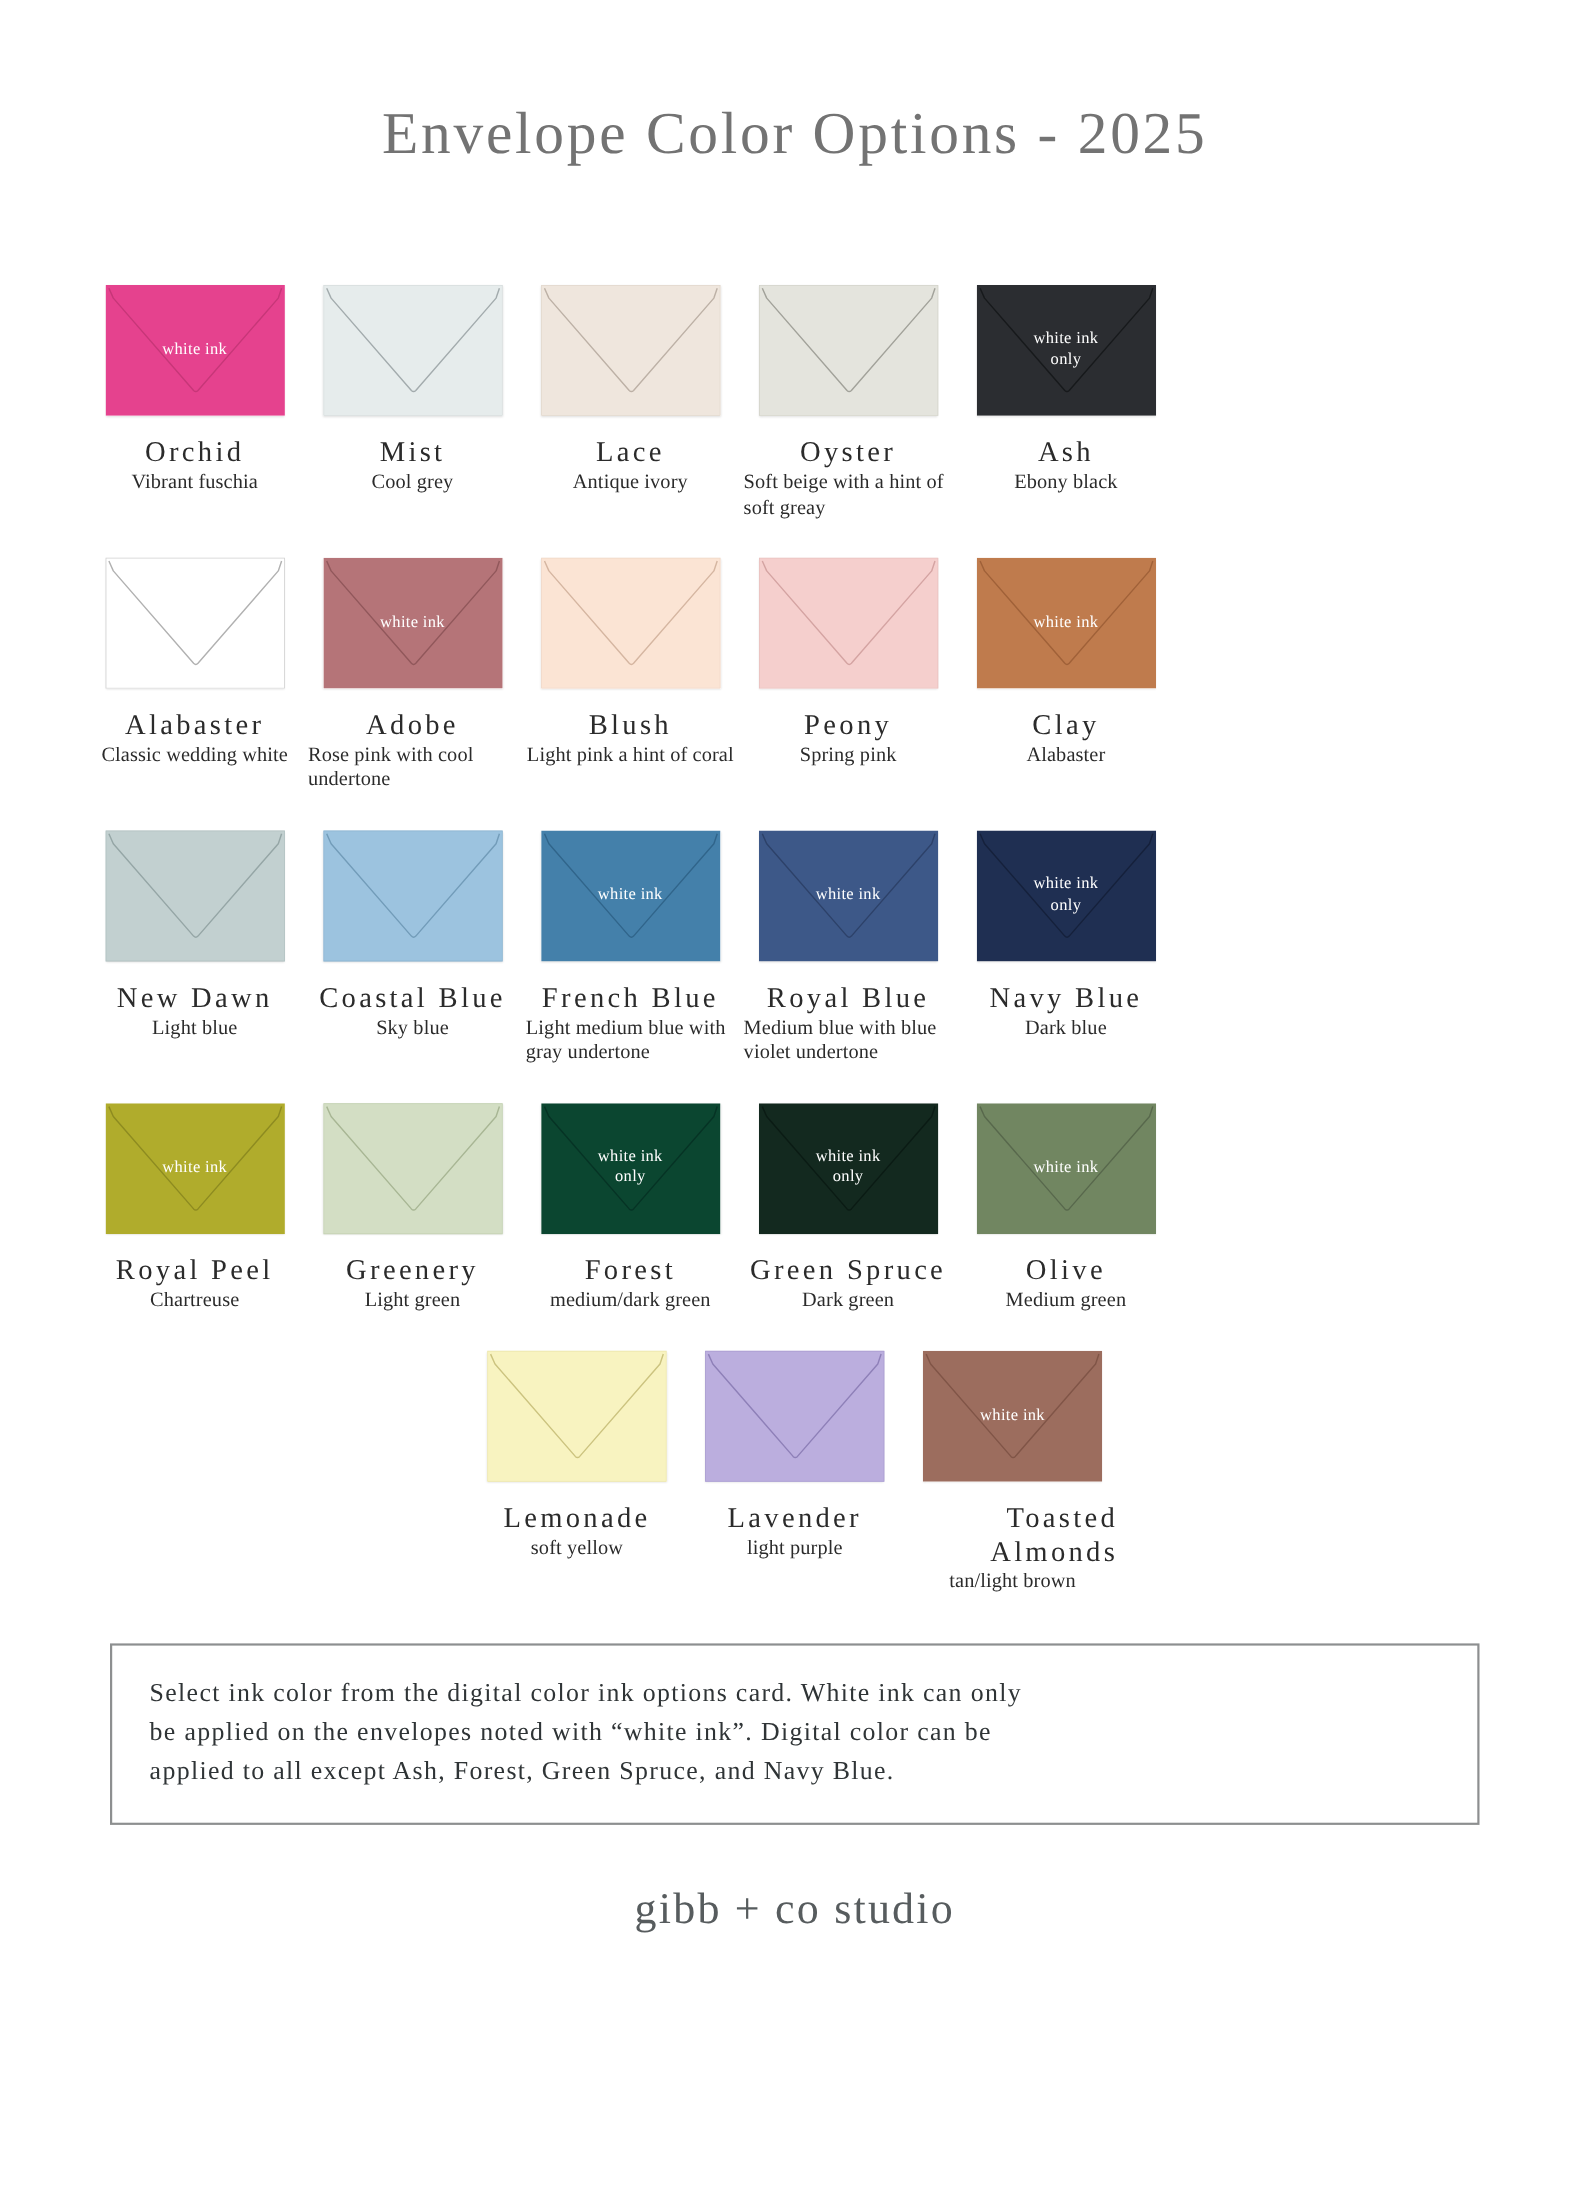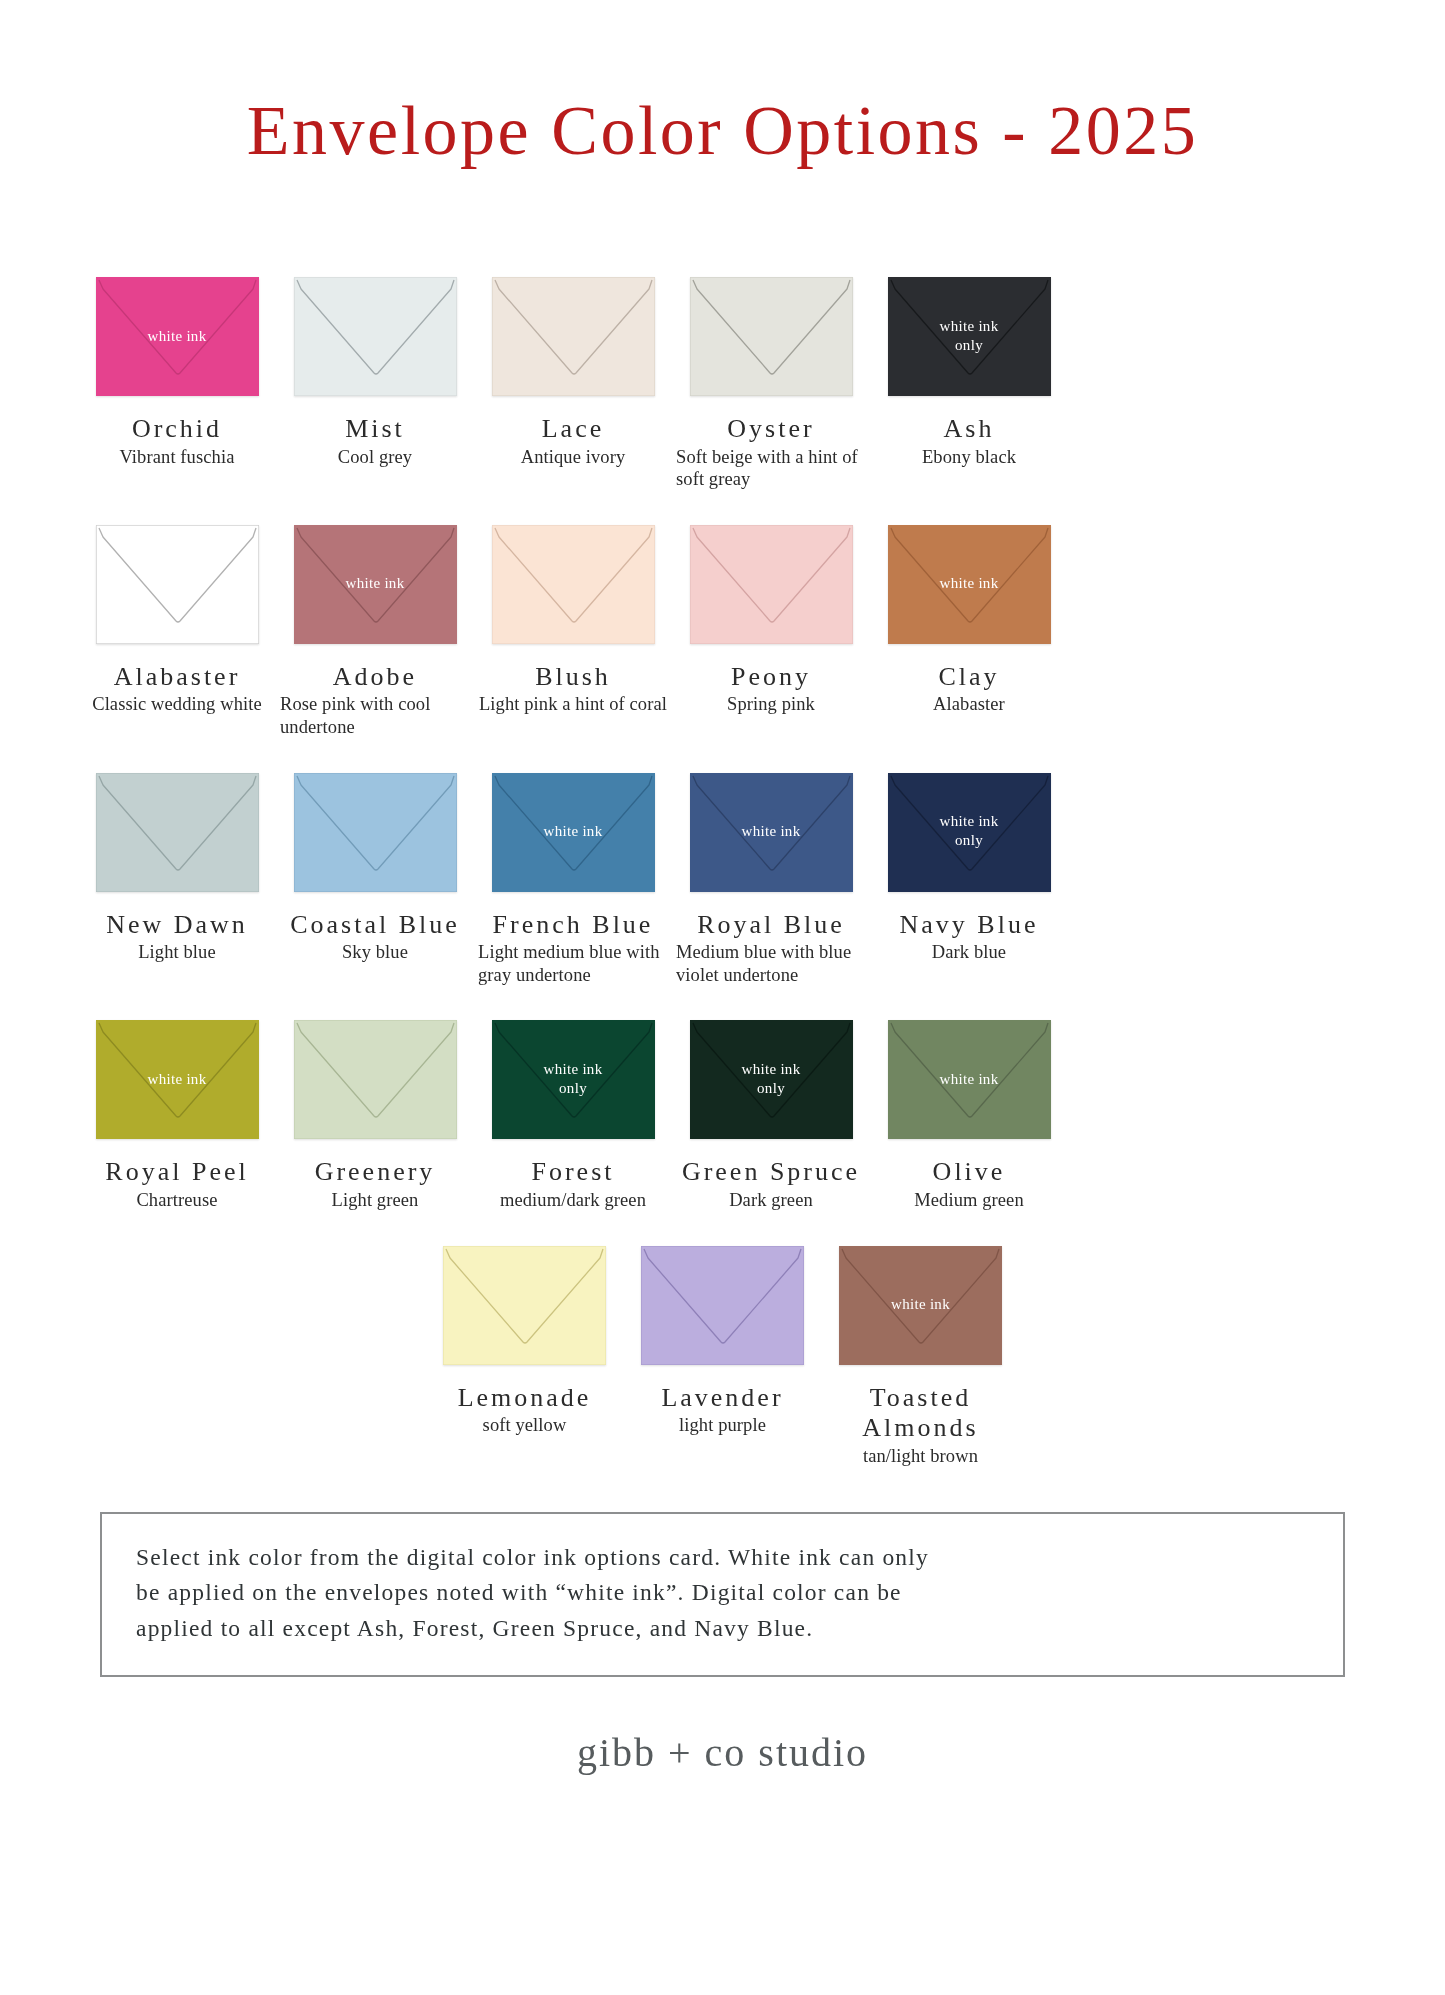--- a/index.html
+++ b/index.html
@@ -21,23 +21,23 @@
     width: 1445px;
     height: 1995px;
     padding: 0;
     position: relative;
   }
 
   
   .page-title {
     text-align: center;
     font-family: "Liberation Serif", "DejaVu Serif", serif;
-    font-size: 70px;
+    font-size: 54px;
     font-weight: 400;
-    color: #b91c1c;
+    color: #737373;
     letter-spacing: 2.5px;
     margin: 0;
     padding-top: 92px;
     line-height: 1.1;
   }
 
   
   .grid {
     margin-top: 108px;
     padding: 0 78px;
@@ -80,21 +80,21 @@
     letter-spacing: 0.3px;
     pointer-events: none;
     white-space: pre-line;
   }
 
   .env-name {
     font-size: 26px;
     color: #2b2b2b;
     letter-spacing: 3px;
     line-height: 1.18;
-    text-align: center;
+    text-align: right;
     margin: 4px 0 1px 0;
     font-weight: 400;
   }
   .env-desc {
     font-size: 18.5px;
     color: #2b2b2b;
     line-height: 1.22;
     letter-spacing: 0.1px;
     max-width: 190px;
   }

